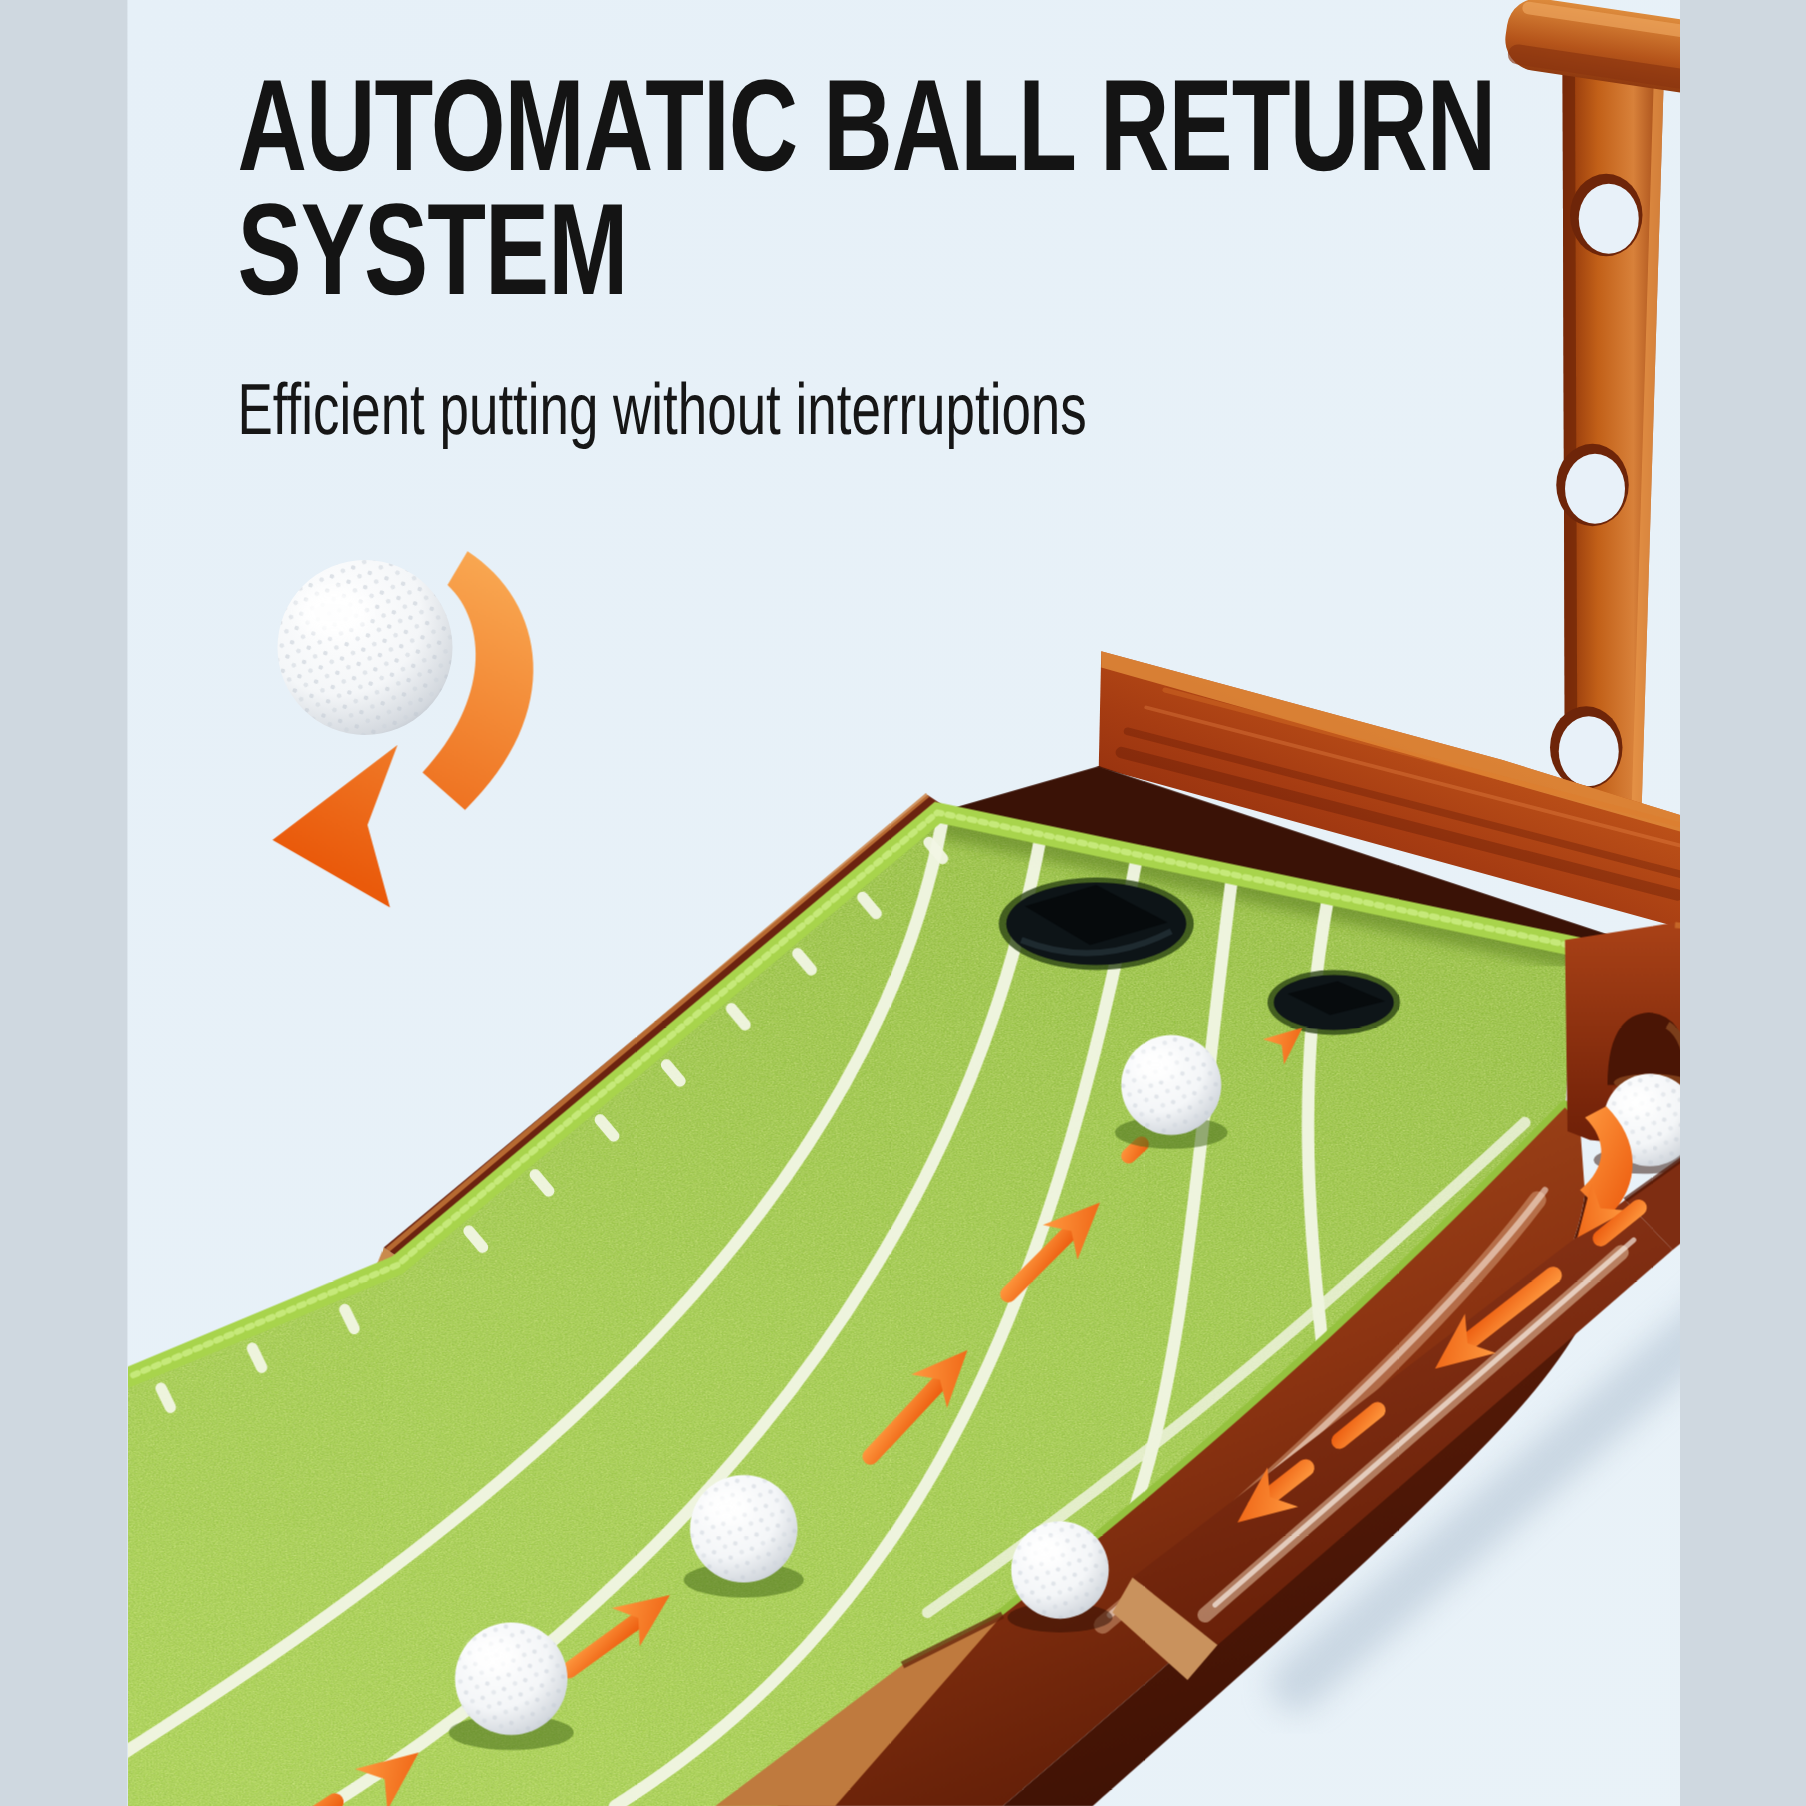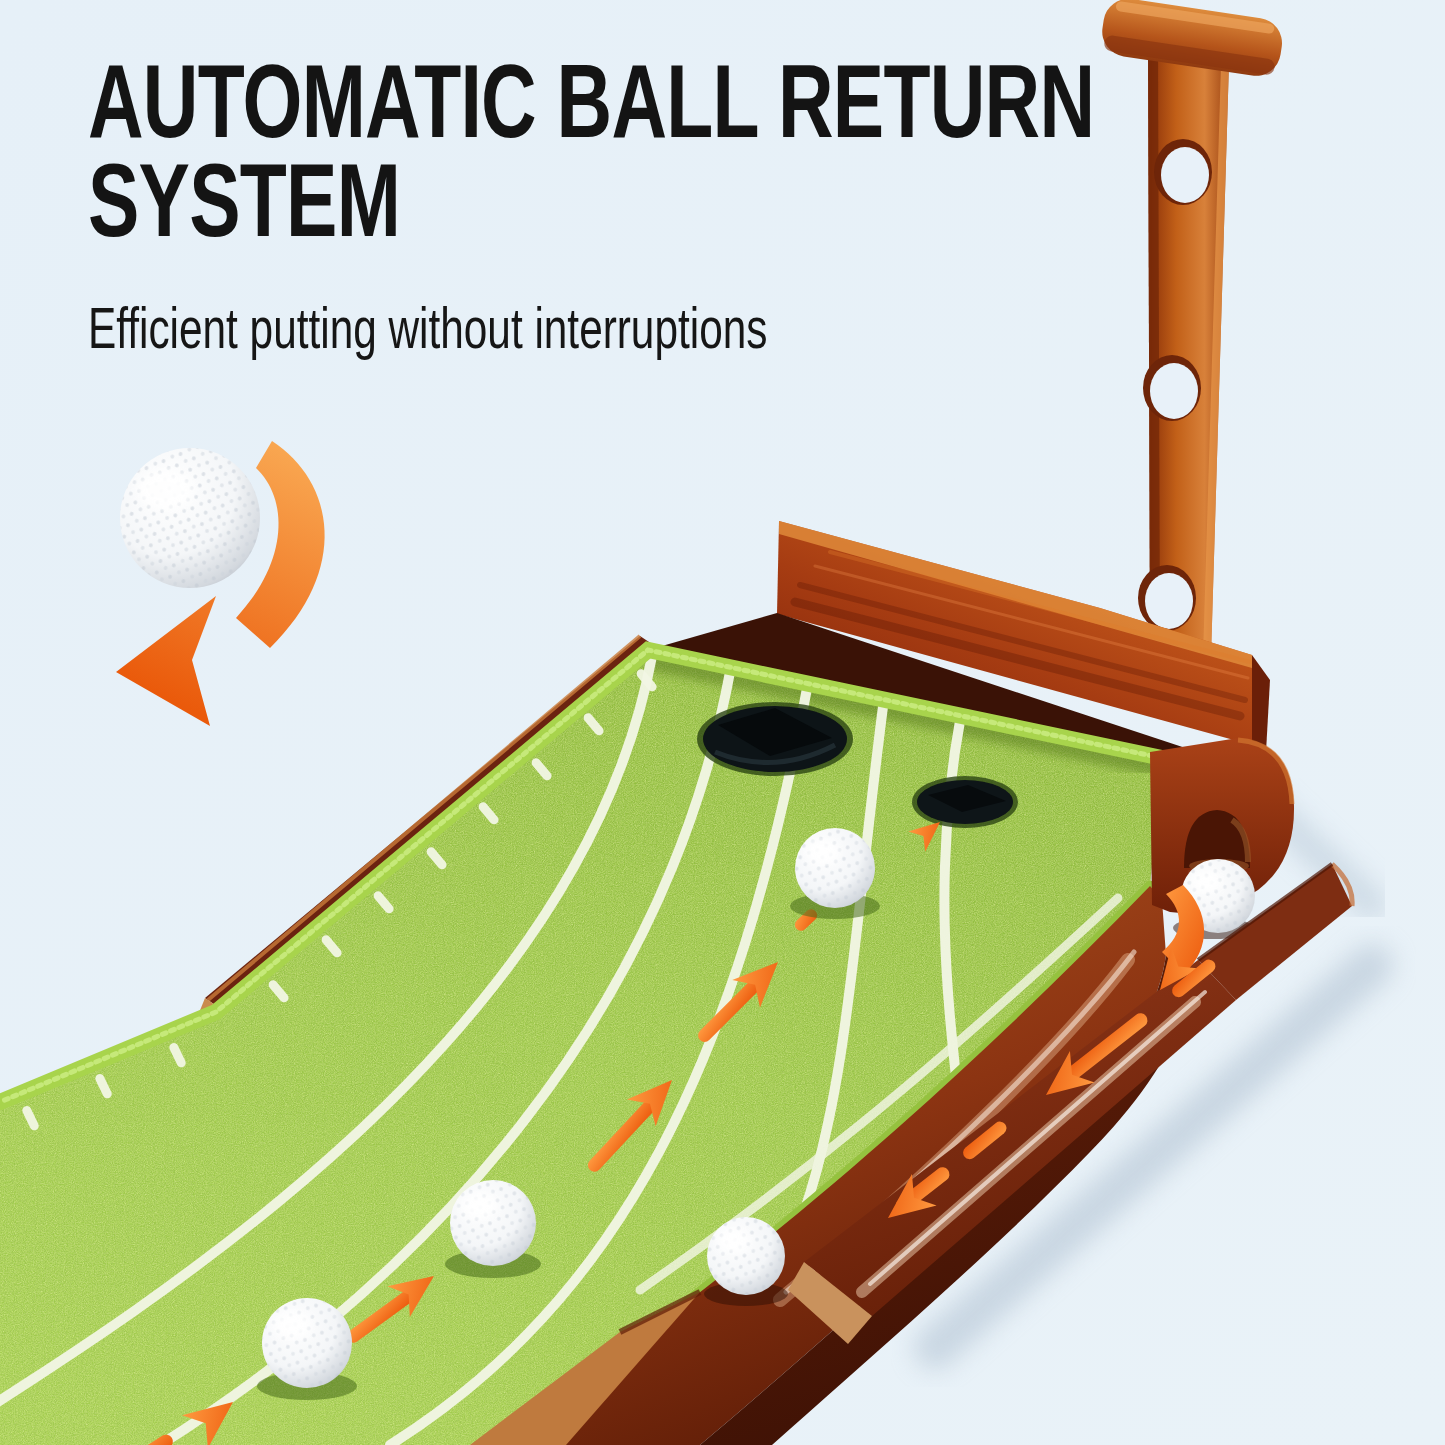--- a/index.html
+++ b/index.html
@@ -2,21 +2,21 @@
 <html><head>
 <meta charset="utf-8">
 <style>
   html,body{margin:0;padding:0;}
   body{
     font-family:"Liberation Sans", sans-serif;
     background:#cfd8e0;
   }
   .stage{
     position:relative;
-    width:1445px;height:1445px;
+    width:1242px;height:1445px;
     margin:0 auto;
     background:#e7f0f8;
     overflow:hidden;
   }
   .scene-svg{position:absolute;inset:0;display:block;}
   .copy{
     position:absolute;
     left:88px;top:52px;
     z-index:5;
   }

